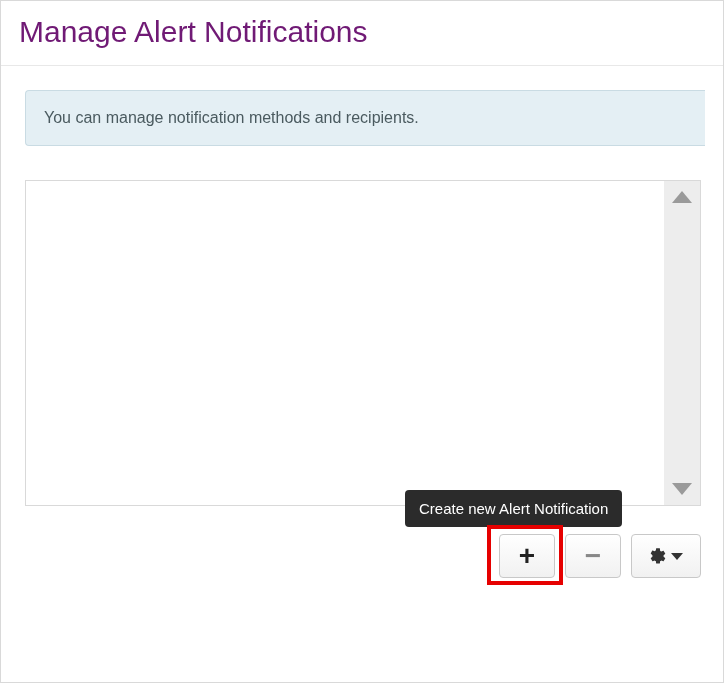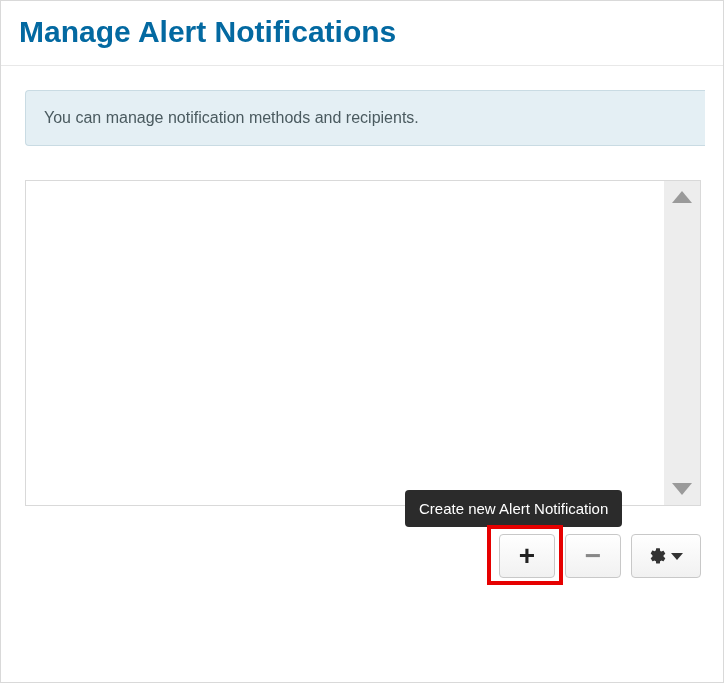--- a/index.html
+++ b/index.html
@@ -1,19 +1,19 @@
 <!DOCTYPE html>
 <html><head>
   <meta charset="utf-8">
   <style>
     * { box-sizing: border-box; margin: 0; padding: 0; }
     html, body { width: 724px; height: 683px; font-family: "Helvetica Neue", Helvetica, Arial, sans-serif; background: #fff; }
     .outer { width: 724px; height: 683px; border: 1px solid #d9d9d9; padding: 6px 0 0 0; position: relative; background: #fff; }
     .header { padding: 8px 18px 16px 18px; }
-    .title { font-size: 30px; font-weight: 700; color: #0369a1; }
+    .title { font-size: 30px; font-weight: 400; color: #701a75; }
     .divider { height: 1px; background: #e8e8e8; width: 100%; }
     .body { padding: 24px 6px 0 24px; }
     .info-banner {
       background: #e4eff4;
       border: 1px solid #c9dbe3;
       border-right: none;
       border-radius: 4px 0 0 4px;
       padding: 16px 18px;
       color: #4a5a5f;
       font-size: 16px;

